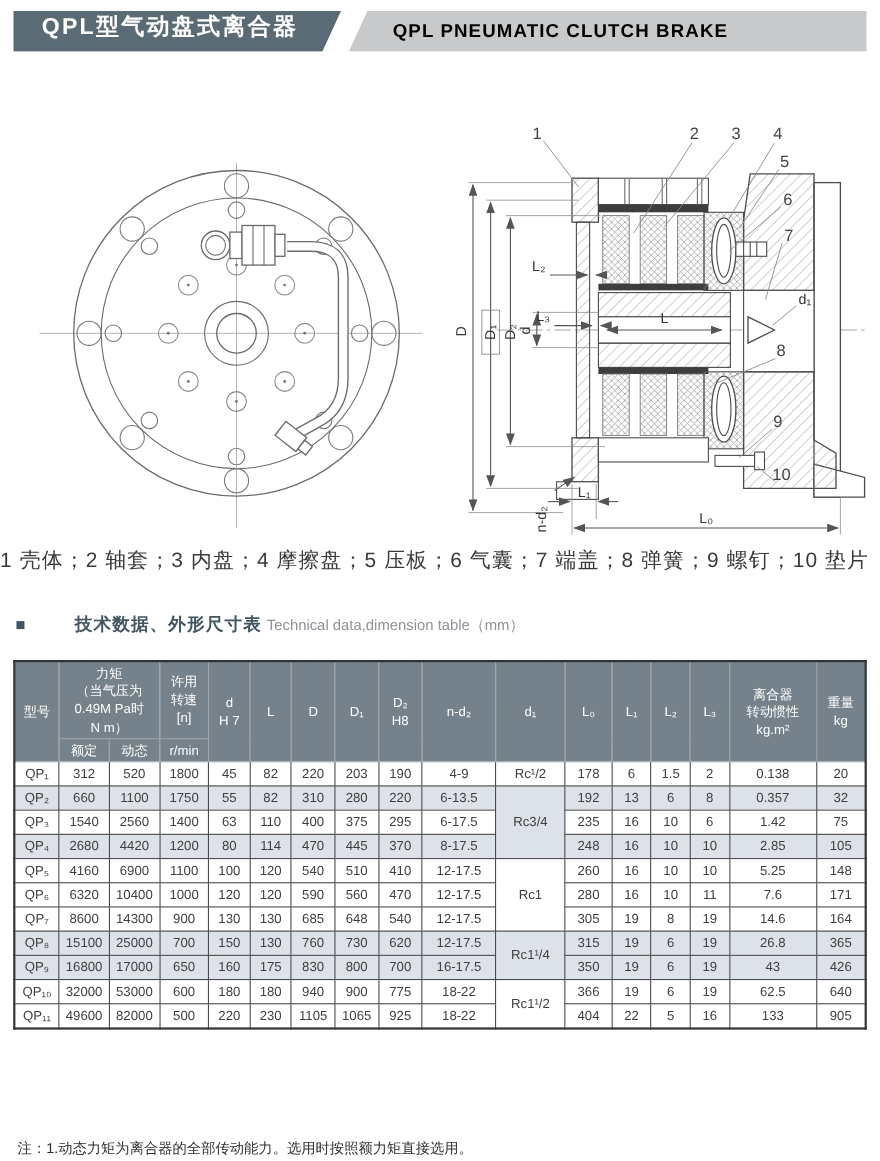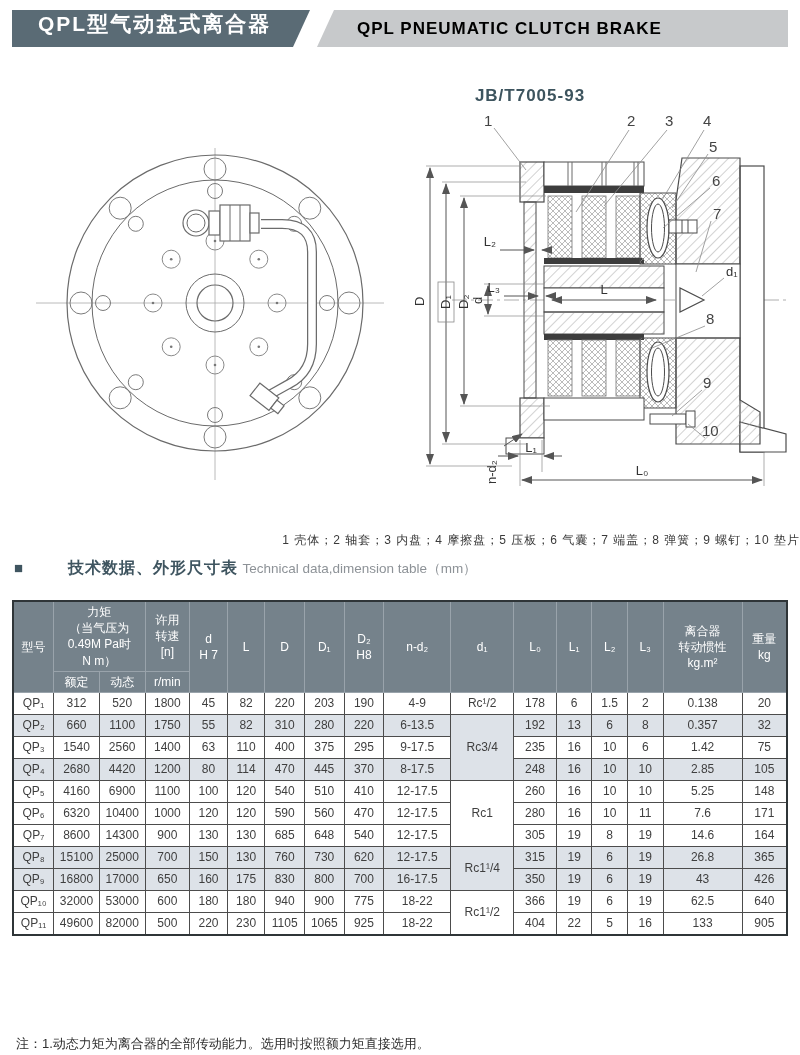--- a/index.html
+++ b/index.html
@@ -15,22 +15,22 @@
     clip-path:polygon(17px 0,100% 0,100% 100%,0 100%);
     display:flex;align-items:center;padding-left:40px;box-sizing:border-box;}
   .banner-right span{color:#000000;font-size:17px;font-weight:bold;letter-spacing:1px;}
 
   .standard-label{position:absolute;left:420px;top:86px;width:220px;text-align:center;
     color:#3d545e;font-size:17px;font-weight:bold;letter-spacing:1px;}
 
   .front-view{position:absolute;left:28px;top:146px;}
   .section-view{position:absolute;left:400px;top:100px;}
 
-  .caption{position:absolute;left:0;top:532px;width:100%;text-align:right;
-    font-size:12px;color:#3a3a3a;letter-spacing:1px;}
+  .caption{position:absolute;left:0;top:496px;width:100%;text-align:left;
+    font-size:19px;color:#3a3a3a;letter-spacing:1px;}
 
   .section-title{position:absolute;left:14px;top:558px;width:770px;}
   .section-title .marker{color:#3f5560;font-size:15px;margin-right:6px;}
   .section-title .cn{color:#3f5560;font-size:16px;font-weight:bold;letter-spacing:1px;margin-left:39px;}
   .section-title .en{color:#8d9297;font-size:13.5px;}
 
   table.spec{position:absolute;left:12px;top:600px;width:776px;border-collapse:collapse;
     table-layout:fixed;text-align:center;border:2px solid #2f3538;}
   table.spec th{background:#75828b;color:#fff;font-weight:normal;border:1px solid #99a3ab;
     white-space:pre-line;font-size:12px;line-height:1.35;padding:2px 0;}
@@ -48,21 +48,20 @@
 
 <div class="page">
 
   <div class="banner-left">
     <span>QPL型气动盘式离合器</span>
   </div>
   <div class="banner-right">
     <span>QPL PNEUMATIC CLUTCH BRAKE</span>
   </div>
 
-  <div class="standard-label">JB/T7005-93</div>
 
   <svg class="front-view" width="362" height="336" viewBox="0 0 362 336">
     <g stroke="#a8a8a8" stroke-width="0.8">
       <line x1="8" y1="157" x2="356" y2="157"></line>
       <line x1="187" y1="2" x2="187" y2="334"></line>
     </g>
     <g fill="none" stroke="#6b6b6b" stroke-width="1.2">
       <circle cx="187" cy="157" r="148"></circle>
       <circle cx="187" cy="157" r="123" stroke-width="1"></circle>
       <circle cx="187" cy="157" r="29" stroke-width="1"></circle>
@@ -374,21 +373,21 @@
       <tr>
         <td>QP₃</td>
         <td>1540</td>
           <td>2560</td>
           <td>1400</td>
           <td>63</td>
           <td>110</td>
           <td>400</td>
           <td>375</td>
           <td>295</td>
-          <td>9-17.5</td>
+          <td>6-17.5</td>
         <td>235</td>
           <td>16</td>
           <td>10</td>
           <td>6</td>
           <td>1.42</td>
           <td>75</td>
       </tr>
       <tr class="alt">
         <td>QP₄</td>
         <td>2680</td>

